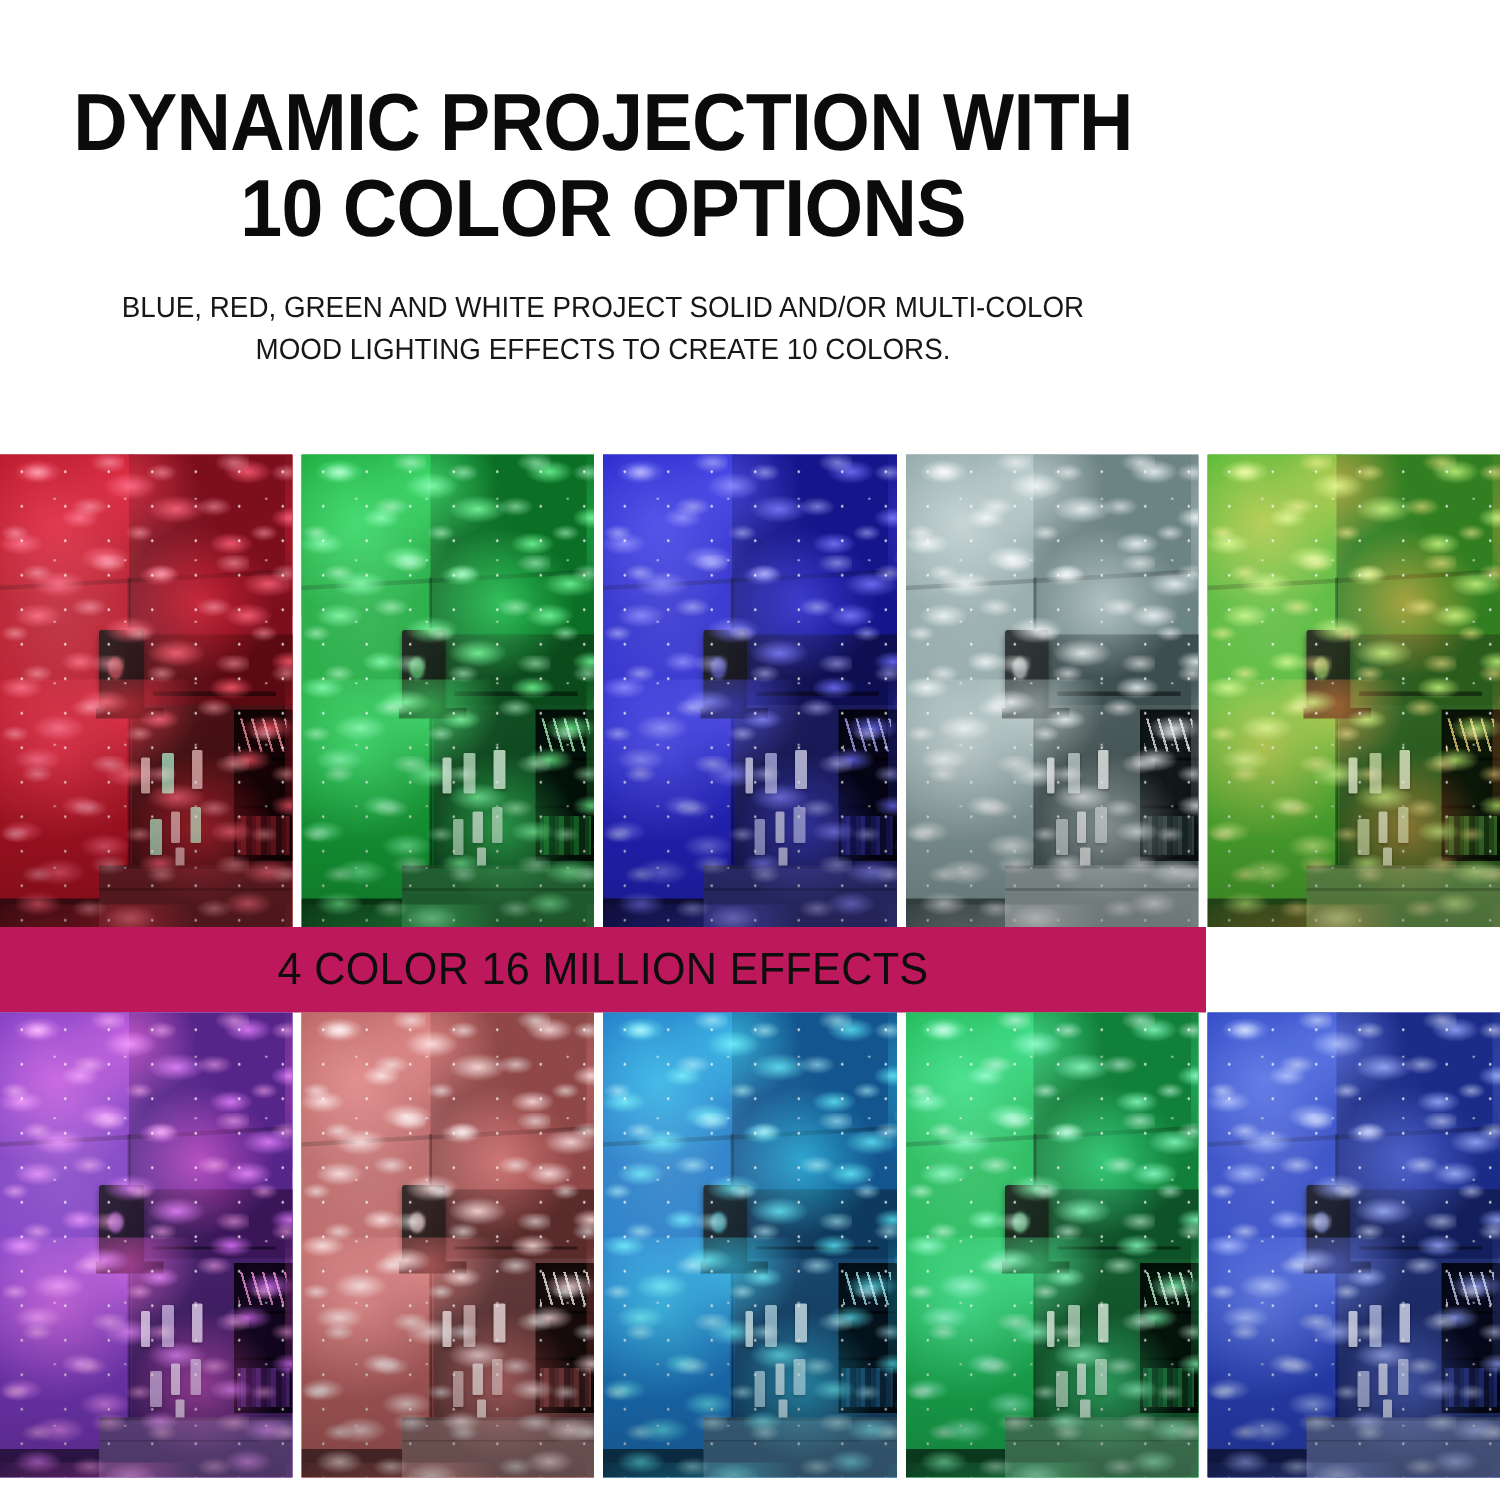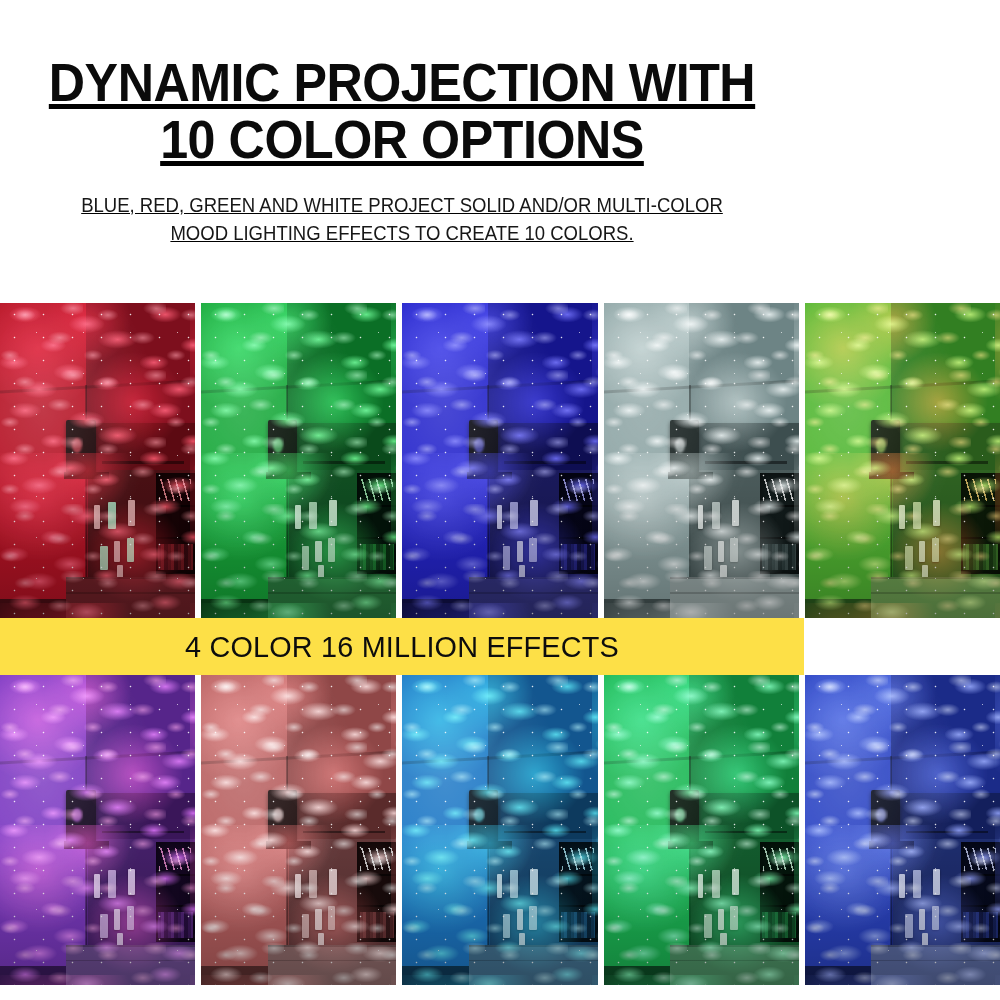--- a/index.html
+++ b/index.html
@@ -3,21 +3,21 @@
 <meta charset="utf-8">
 <title>Dynamic Projection Product Banner</title>
 <style>
   * { margin:0; padding:0; box-sizing:border-box; }
   html,body{
     width:1000px; height:1000px;
     background:#ffffff;
     font-family:"Liberation Sans","DejaVu Sans",sans-serif;
     overflow:hidden;
   }
-  .page{ position:relative; width:804px; height:1000px; background:#fff;text-decoration:underline; }
+  .page{ position:relative; width:804px; height:1000px; background:#fff; }
 
   
   .header{ padding-top:56px; text-align:center; }
   .headline{
     font-weight:700;
     font-size:54px;
     line-height:0.98;
     letter-spacing:-0.5px;
     color:#0b0b0b;
     transform:scaleX(0.93);
@@ -212,21 +212,21 @@
   }
   .floor-strip{
     position:absolute; left:0; width:34%; bottom:0; height:6%;
     background:var(--c-floor);
   }
 
   
   .caption{
     position:absolute; left:0; right:0; top:618px; height:57px;
     display:flex; align-items:center; justify-content:center;
-    background:#fde047;
+    background:#be185d;
   }
   .caption-text{
     font-size:30px; font-weight:400; color:#0d0d0d;
     letter-spacing:.2px;
     transform:scaleX(0.96);
   }
 </style>
 </head>
 <body>
 

